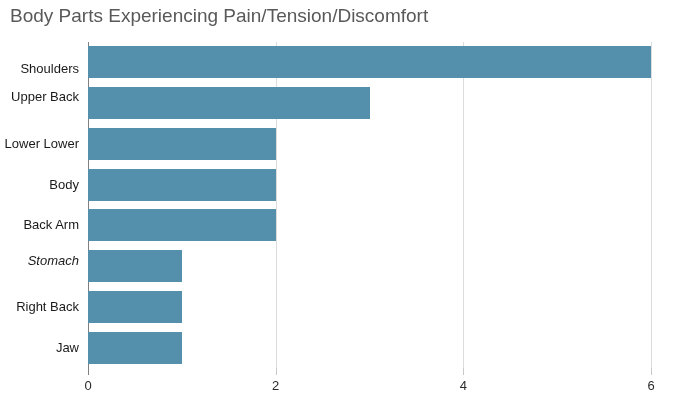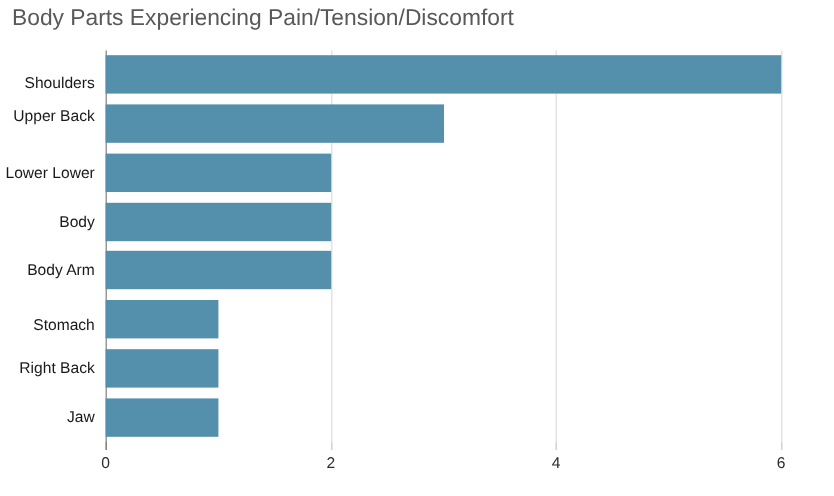--- a/index.html
+++ b/index.html
@@ -141,19 +141,19 @@
       <div class="x-tick-label" style="left: 88px;">0</div>
       <div class="x-tick-label" style="left: 275.667px;">2</div>
       <div class="x-tick-label" style="left: 463.333px;">4</div>
       <div class="x-tick-label" style="left: 651px;">6</div>
     </div>
   <div id="ylabels-layer">
       <div class="y-cat-label" style="top: 61px;">Shoulders</div>
       <div class="y-cat-label" style="top: 89px;">Upper Back</div>
       <div class="y-cat-label" style="top: 135.875px;">Lower Lower</div>
       <div class="y-cat-label" style="top: 176.625px;">Body</div>
-      <div class="y-cat-label" style="top: 217.375px;">Body Arm</div>
-      <div class="y-cat-label" style="top: 263px;">Stomach</div>
+      <div class="y-cat-label" style="top: 217.375px;">Back Arm</div>
+      <div class="y-cat-label" style="top: 253px; font-style: italic;">Stomach</div>
       <div class="y-cat-label" style="top: 298.875px;">Right Back</div>
       <div class="y-cat-label" style="top: 339.625px;">Jaw</div>
     </div>
 
 </div>
 
 </body></html>

